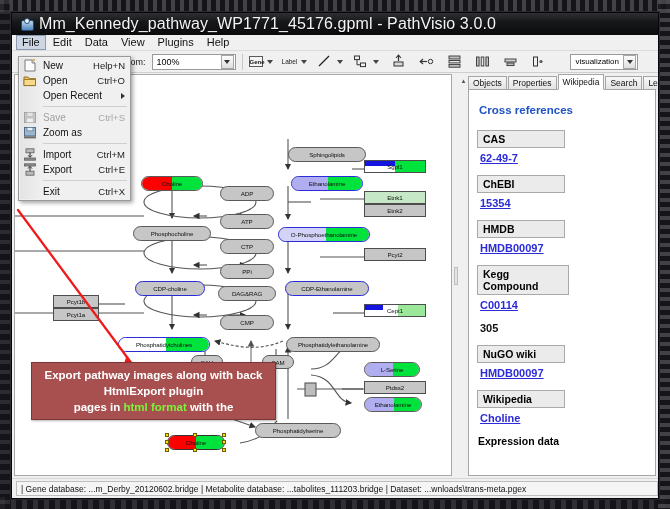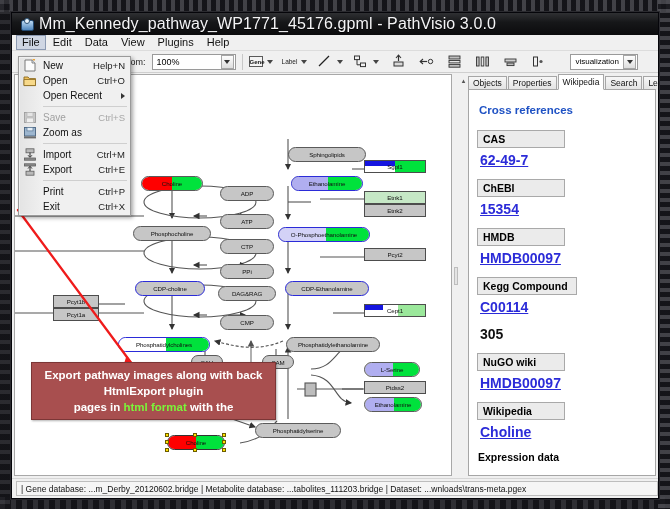--- a/index.html
+++ b/index.html
@@ -165,21 +165,21 @@
   }
   .xref-title {
     color:#1f52c4; font-weight:bold; font-size:11.5px; margin:4px 0 14px 2px;
   }
   .xref-box {
     border:1px solid #a9a9a9; background:#ebebeb;
     font-weight:bold; font-size:10.5px; padding:2px 5px;
     width:88px; margin-bottom:4px;
   }
   .xref-val {
-    font-size:14px; margin:0 0 11px 3px; color:#2b2bd8;
+    font-size:11px; margin:0 0 11px 3px; color:#2b2bd8;
     text-decoration:underline; font-weight:bold;
   }
   .xref-val.plain { color:#111; text-decoration:none; font-weight:bold; }
   .expr-title { font-weight:bold; font-size:10.5px; margin:4px 0 0 1px; }
 
   
   .statusbar {
     position:absolute; left:0; bottom:0; right:0; height:20px;
     background:#f0f0f0; border-top:1px solid #d6d6d6;
     display:flex; align-items:center; padding-left:4px;
@@ -627,21 +627,21 @@
 
           <div class="xref-box">CAS</div>
           <div class="xref-val">62-49-7</div>
 
           <div class="xref-box">ChEBI</div>
           <div class="xref-val">15354</div>
 
           <div class="xref-box">HMDB</div>
           <div class="xref-val">HMDB00097</div>
 
-          <div class="xref-box" style="width:100px">Kegg Compound</div>
+          <div class="xref-box" style="width:92px">Kegg Compound</div>
           <div class="xref-val">C00114</div>
 
           <div class="xref-val plain">305</div>
 
           <div class="xref-box">NuGO wiki</div>
           <div class="xref-val">HMDB00097</div>
 
           <div class="xref-box">Wikipedia</div>
           <div class="xref-val">Choline</div>
 
@@ -722,24 +722,20 @@
           <path d="M7 8 L7 3.4" stroke="#3a3a3a" stroke-width="1.1"></path>
           <path d="M5 5.6 L7 3.2 L9 5.6" fill="none" stroke="#3a3a3a" stroke-width="1"></path>
           <rect x="1.5" y="0.8" width="11" height="2.2" fill="#8f8f8f" stroke="#5d5d5d" stroke-width=".8"></rect>
         </svg>
         <span>Export</span>
         <span class="dd-key">Ctrl+E</span>
       </div>
 
       <div class="dd-sep"></div>
 
-      <div class="dd-item">
-        <span>Print</span>
-        <span class="dd-key">Ctrl+P</span>
-      </div>
 
       <div class="dd-item">
         <span>Exit</span>
         <span class="dd-key">Ctrl+X</span>
       </div>
 
     </div>
 
   </div>
 </div>

